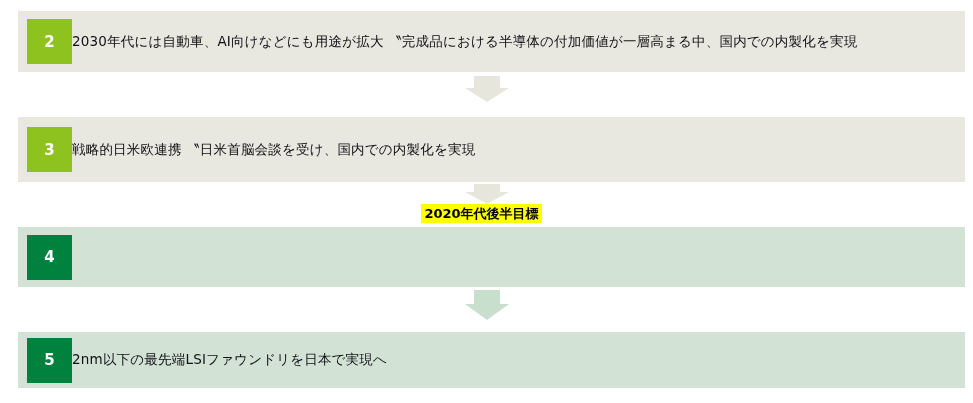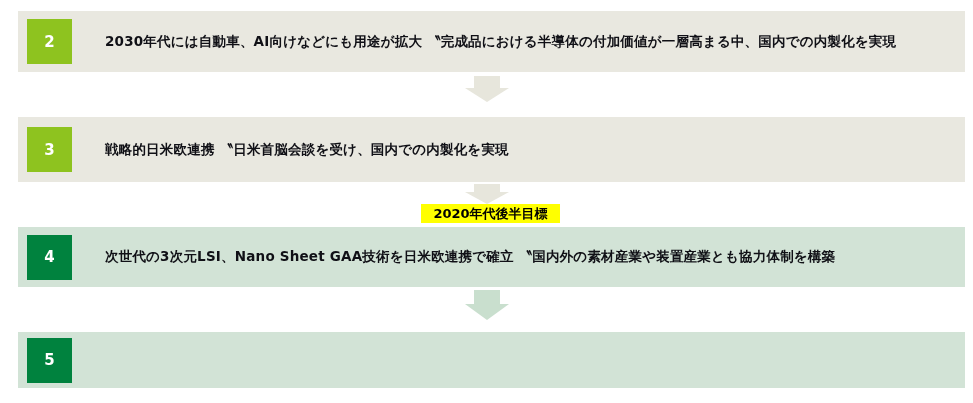--- a/index.html
+++ b/index.html
@@ -33,23 +33,22 @@
     align-items: center;
     justify-content: center;
     color: #ffffff;
     font-size: 15px;
     font-weight: bold;
   }
   .badge.lime { background: #8ec31f; }
   .badge.dark { background: #00823e; }
 
   .step-text {
-    margin-left: 33px;
     font-size: 13.5px;
-    font-weight: bold;
+    font-weight: normal;
     color: #101016;
     letter-spacing: 0.2px;
     white-space: nowrap;
   }
 
   .down-arrow {
     position: absolute;
     left: 487px;
     transform: translateX(-50%);
   }
@@ -85,21 +84,21 @@
 
   #row-2 { top: 11px;  height: 61px; }
   #row-3 { top: 117px; height: 65px; }
   #row-4 { top: 227px; height: 60px; }
   #row-5 { top: 332px; height: 56px; }
 
   .milestone {
     position: absolute;
     left: 421px;
     top: 204px;
-    width: 139px;
+    width: 121px;
     height: 19px;
     background: #ffff00;
     display: flex;
     align-items: center;
     justify-content: center;
     font-size: 13px;
     font-weight: bold;
     color: #000000;
     white-space: nowrap;
   }
@@ -126,25 +125,25 @@
 
   <div id="arrow-2" class="down-arrow arrow-beige">
     <div class="stem"></div>
     <div class="head"></div>
   </div>
 
   <div class="milestone">2020年代後半目標</div>
 
   <div id="row-4" class="step-row green">
     <div class="badge dark">4</div>
-    <div class="step-text">次世代の3次元LSI、Nano Sheet GAA技術を日米欧連携で確立 〝国内外の素材産業や装置産業とも協力体制を構築</div>
   </div>
 
   <div id="arrow-3" class="down-arrow arrow-green">
     <div class="stem"></div>
     <div class="head"></div>
   </div>
 
   <div id="row-5" class="step-row green">
     <div class="badge dark">5</div>
+    <div class="step-text">2nm以下の最先端LSIファウンドリを日本で実現へ</div>
   </div>
 
 </div>
 
 </body></html>

